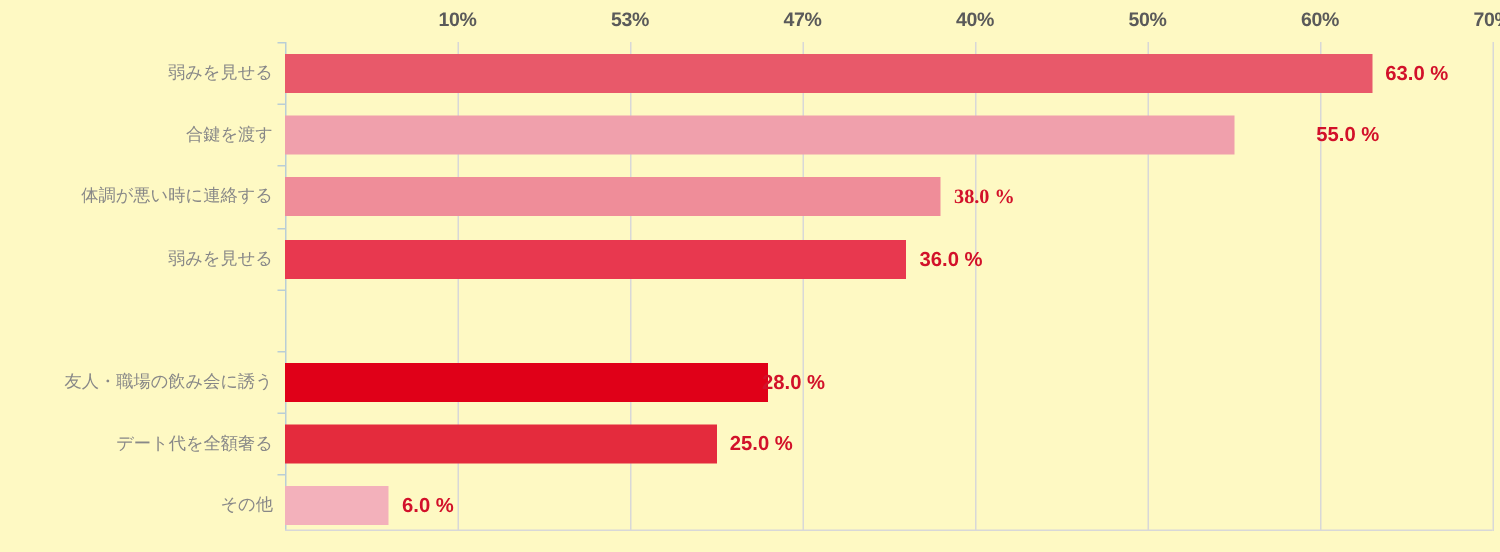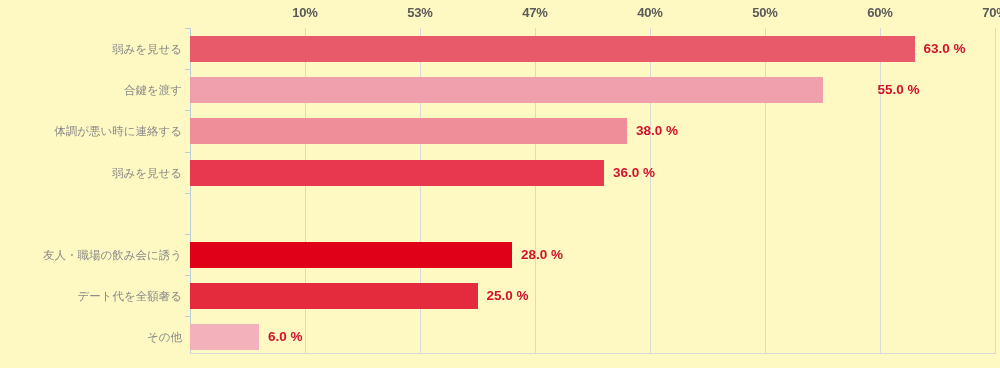--- a/index.html
+++ b/index.html
@@ -141,37 +141,37 @@
       <div class="bar" style="width: 724.5px; background: rgb(232, 89, 106);"></div>
       <div class="bar-value" style="left: 923.5px;">63.0 %</div>
     </div>
     <div class="axis-tick" style="top: 28px;"></div>
     <div class="row" style="top: 77.2px; height: 26px;">
       <div class="row-label">合鍵を渡す</div>
       <div class="bar" style="width: 632.5px; background: rgb(240, 160, 172);"></div>
       <div class="bar-value" style="left: 831.5px; margin-left: 46px;">55.0 %</div>
     </div>
     <div class="axis-tick" style="top: 69.2px;"></div>
-    <div class="row" style="top: 118.4px; height: 26px;">
+    <div class="row" style="top: 118.4px; height: 26px; font-family: Liberation Serif, serif;">
       <div class="row-label">体調が悪い時に連絡する</div>
       <div class="bar" style="width: 437px; background: rgb(239, 141, 153);"></div>
       <div class="bar-value" style="left: 636px;">38.0 %</div>
     </div>
     <div class="axis-tick" style="top: 110.4px;"></div>
     <div class="row" style="top: 159.6px; height: 26px;">
       <div class="row-label">弱みを見せる</div>
       <div class="bar" style="width: 414px; background: rgb(232, 56, 79);"></div>
       <div class="bar-value" style="left: 613px;">36.0 %</div>
     </div>
     <div class="axis-tick" style="top: 151.6px;"></div>
     <div class="axis-tick" style="top: 192.8px;"></div>
     <div class="row" style="top: 242px; height: 26px;">
       <div class="row-label">友人・職場の飲み会に誘う</div>
       <div class="bar" style="width: 322px; background: rgb(224, 0, 24);"></div>
-      <div class="bar-value" style="left: 521px;">28.0 %</div>
+      <div class="bar-value" style="left: 508px;">28.0 %</div>
     </div>
     <div class="axis-tick" style="top: 234px;"></div>
     <div class="row" style="top: 283.2px; height: 26px;">
       <div class="row-label">デート代を全額奢る</div>
       <div class="bar" style="width: 287.5px; background: rgb(228, 43, 61);"></div>
       <div class="bar-value" style="left: 486.5px;">25.0 %</div>
     </div>
     <div class="axis-tick" style="top: 275.2px;"></div>
     <div class="row" style="top: 324.4px; height: 26px;">
       <div class="row-label">その他</div>

